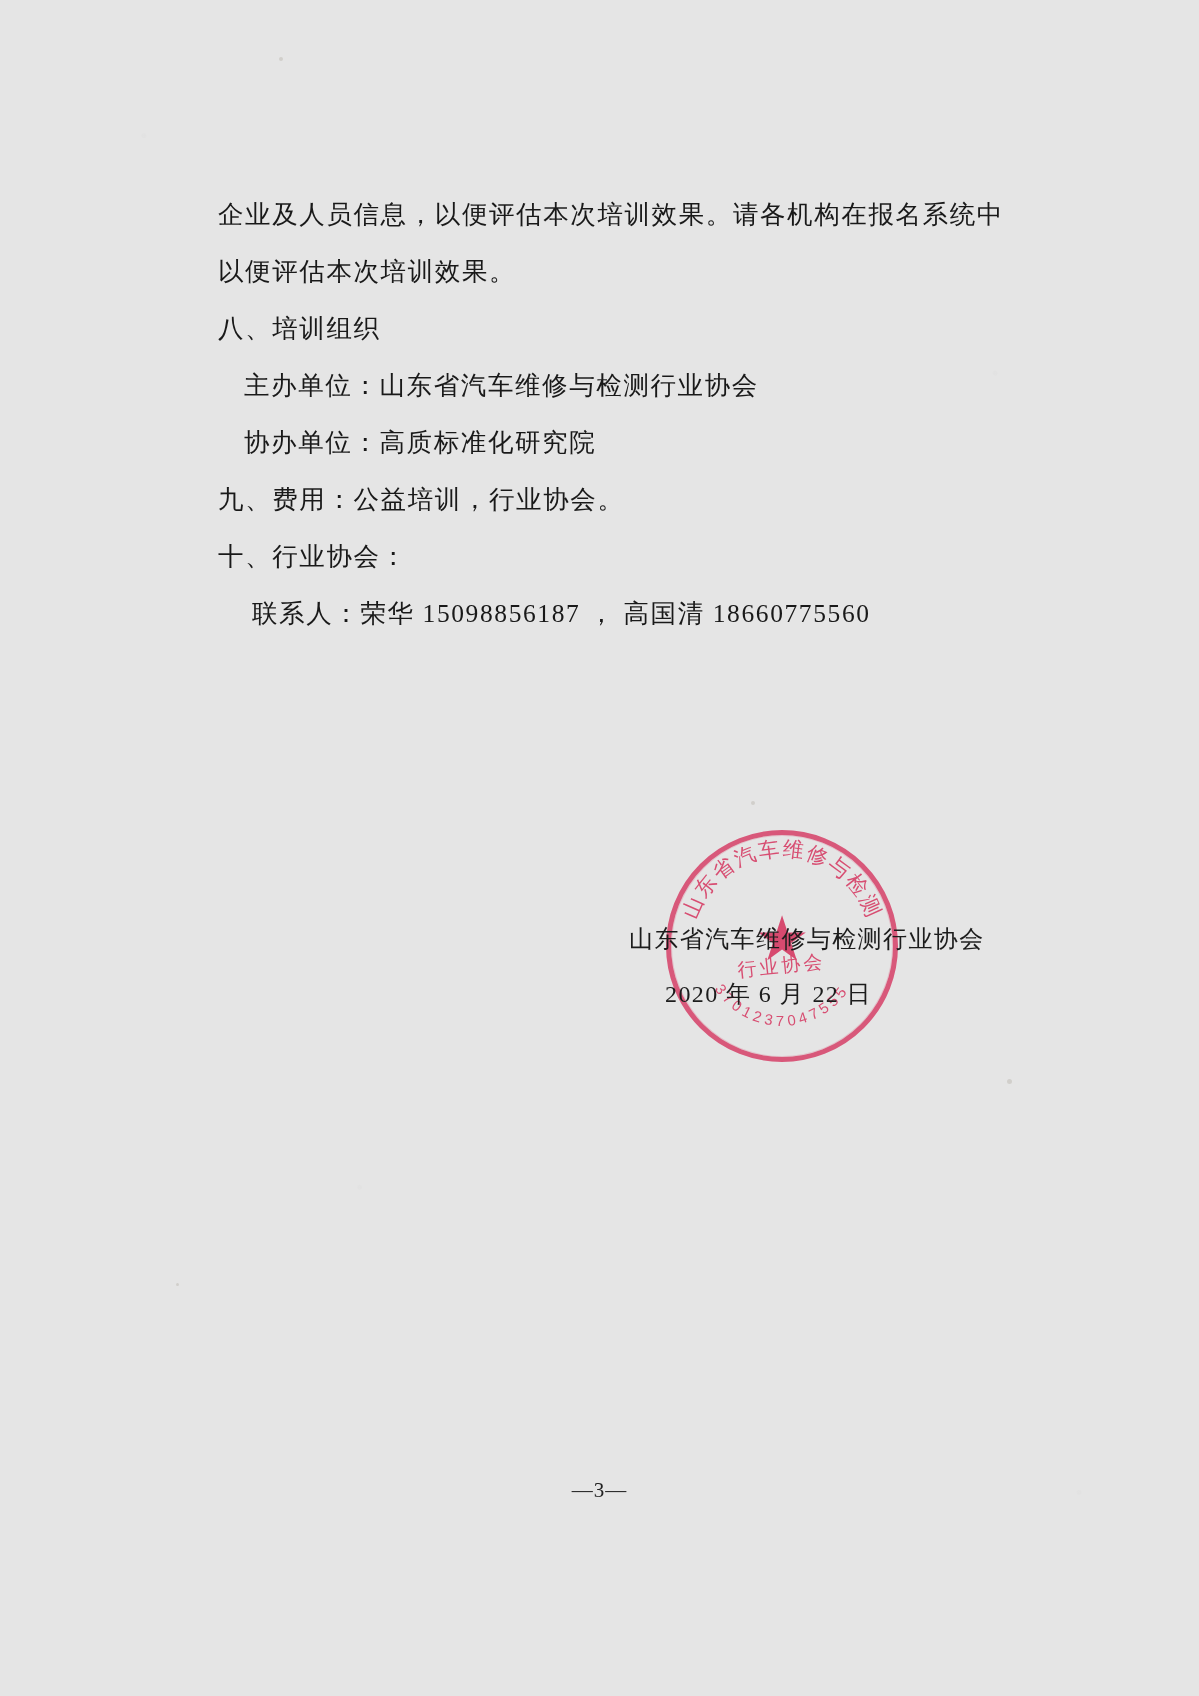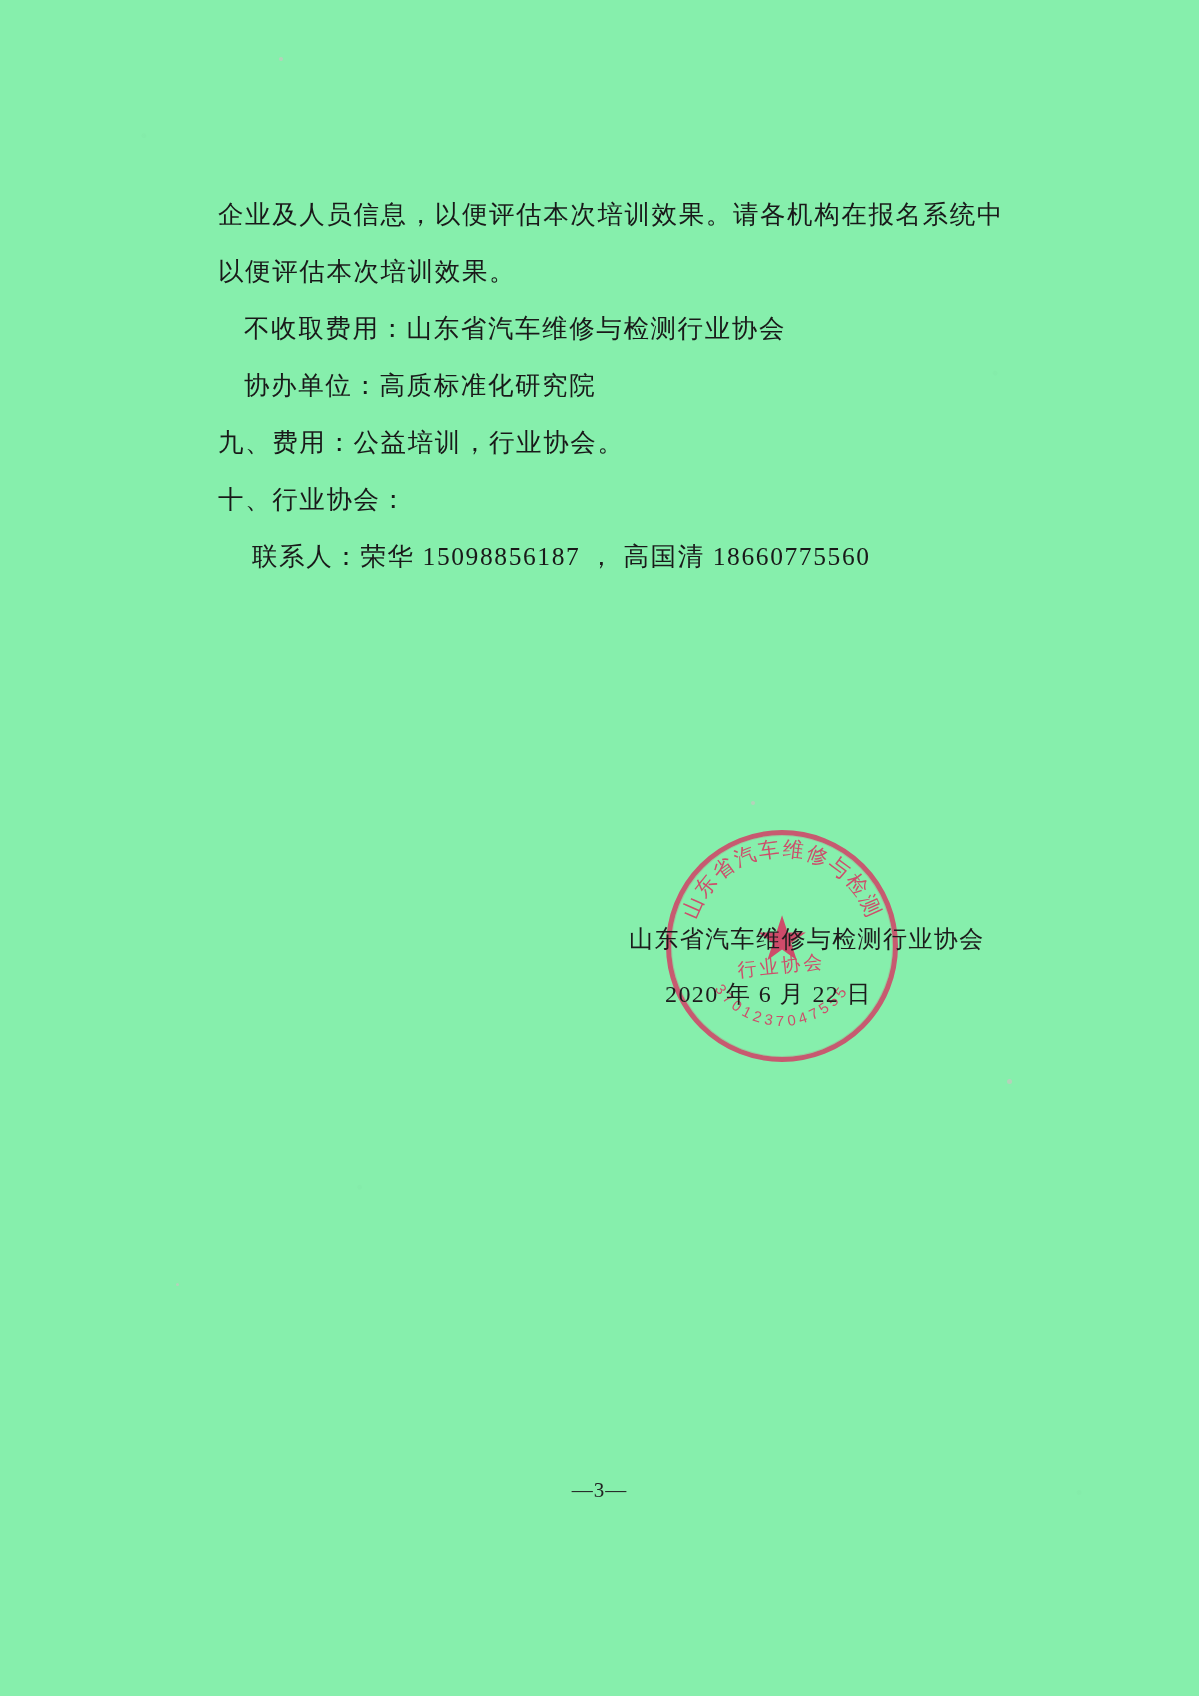--- a/index.html
+++ b/index.html
@@ -11,21 +11,21 @@
     height: 1696px;
     background: #ffffff;
     font-family: "Liberation Serif", serif;
     color: #1a1a1a;
     position: relative;
     overflow: hidden;
   }
   .page {
     position: absolute;
     inset: 0;
-    background: #86efac;
+    background: #e5e5e5;
     padding-left: 29px;
   }
   .paper-noise {
     position: absolute;
     inset: 0;
     pointer-events: none;
     background:
       radial-gradient(circle at 12% 8%, rgba(0,0,0,0.012) 0 2px, transparent 3px),
       radial-gradient(circle at 83% 22%, rgba(0,0,0,0.012) 0 2px, transparent 3px),
       radial-gradient(circle at 30% 70%, rgba(0,0,0,0.01) 0 2px, transparent 3px),
@@ -140,21 +140,22 @@
   <div class="paper-noise"></div>
 
   <div class="speck" style="left:279px; top:57px; width:4px; height:4px;"></div>
   <div class="speck" style="left:751px; top:801px; width:4px; height:4px;"></div>
   <div class="speck" style="left:1007px; top:1079px; width:5px; height:5px;"></div>
   <div class="speck" style="left:176px; top:1283px; width:3px; height:3px;"></div>
 
   <div class="body-text">
     <div class="line indent-0">企业及人员信息，以便评估本次培训效果。请各机构在报名系统中</div>
     <div class="line indent-0">以便评估本次培训效果。</div>
-    <div class="line indent-2">不收取费用：山东省汽车维修与检测行业协会</div>
+    <div class="line indent-0">八、培训组织</div>
+    <div class="line indent-2">主办单位：山东省汽车维修与检测行业协会</div>
     <div class="line indent-2">协办单位：高质标准化研究院</div>
     <div class="line indent-0">九、费用：公益培训，行业协会。</div>
     <div class="line indent-0">十、行业协会：</div>
     <div class="line indent-1">联系人：荣华 15098856187 ， 高国清 18660775560</div>
   </div>
 
   <div class="seal">
     <div class="seal-ring"></div>
     <svg viewBox="0 0 232 232" width="232" height="232" aria-hidden="true">
       <defs>

